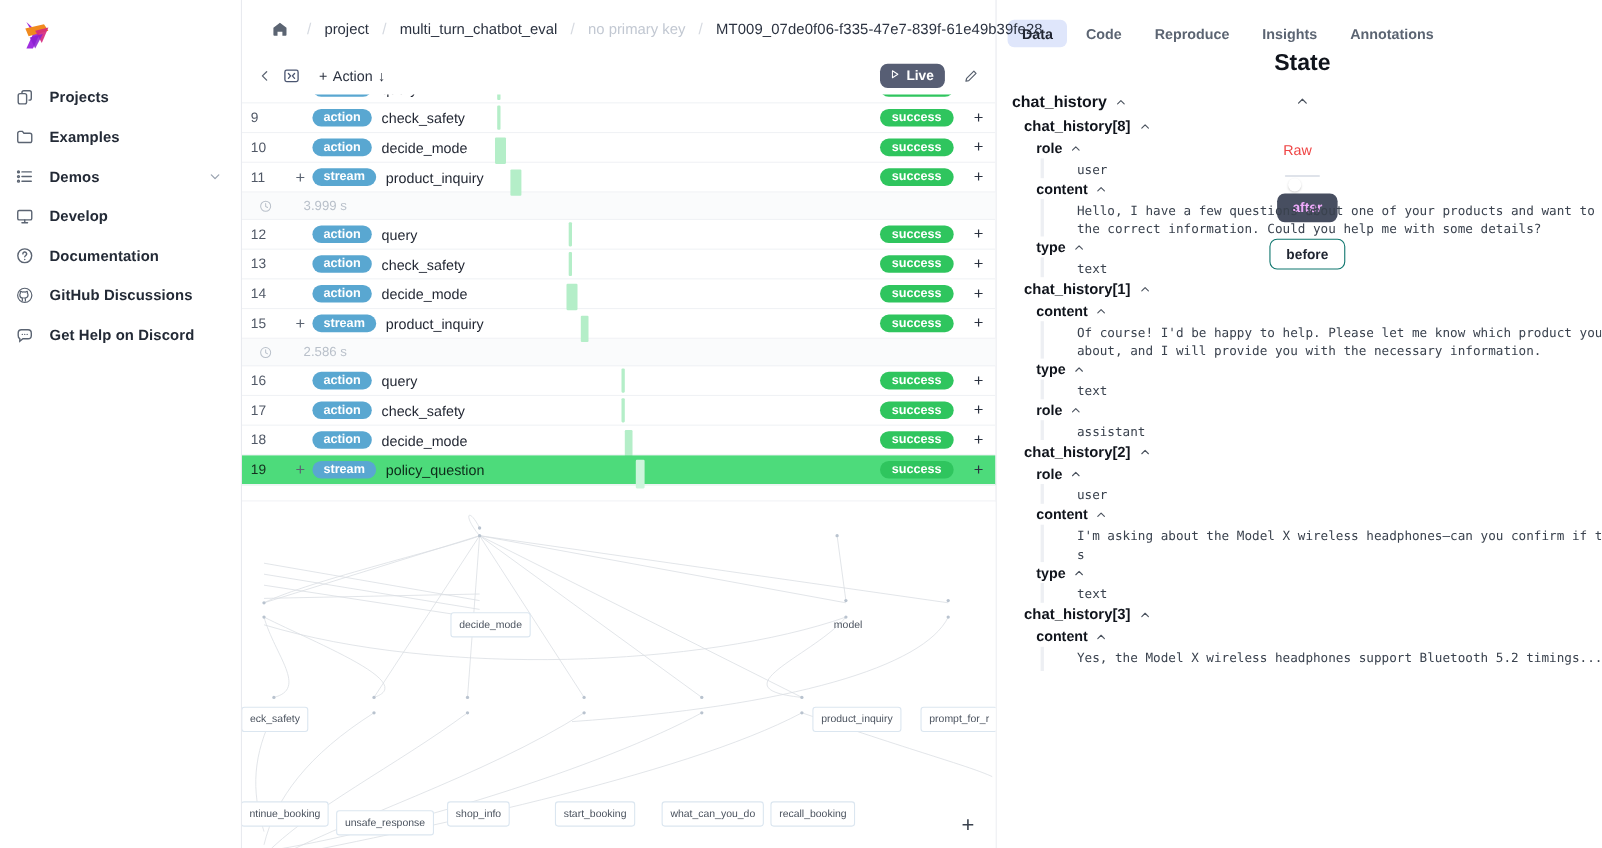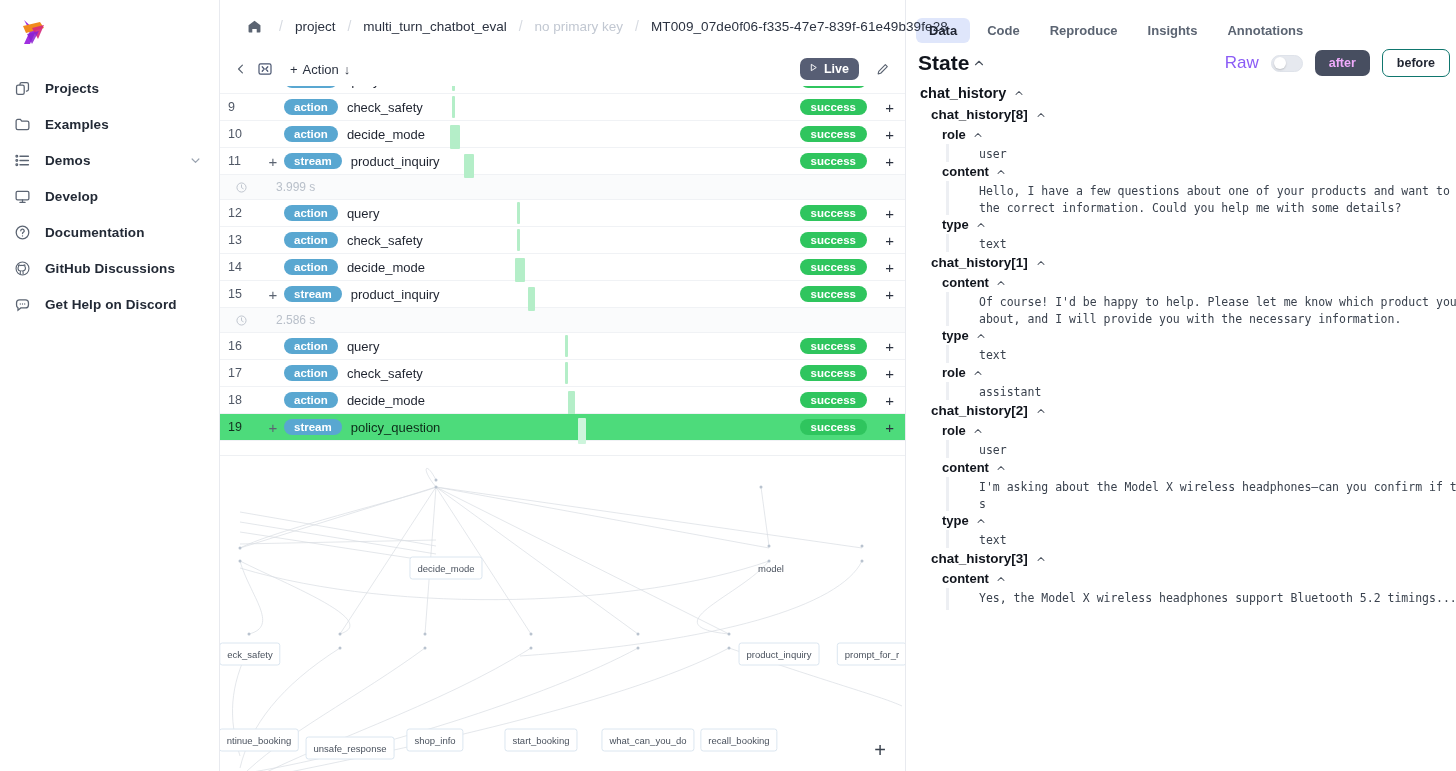--- a/index.html
+++ b/index.html
@@ -156,26 +156,26 @@
     display: flex; flex-direction: column; overflow: hidden;
   }
   .tabs { display: flex; align-items: center; gap: 4px; padding: 14px 0 0 10px; height: 46px; }
   .tab {
     font-size: 13px; font-weight: 600; color: #5b6472;
     padding: 5px 13px; border-radius: 6px; cursor: pointer;
   }
   .tab.active { background: #dfe6fb; color: #1f2430; }
   .state-head {
     display: flex; align-items: center;
-    padding: 0 6px 0 12px; height: 34px; gap: 3px;
+    padding: 0 6px 0 12px; height: 34px; gap: 15px; flex-direction: column;
   }
   .state-title { font-size: 21px; font-weight: 700; color: #10141c; }
   .caret { color: #4a525e; display: inline-flex; }
   .state-spacer { flex: 1; }
-  .raw-label { font-size: 17px; color: #8b5cf6; margin-right: 9px; }
+  .raw-label { font-size: 13px; color: #ef4444; margin-right: 9px; }
   .toggle {
     width: 32px; height: 17px; border-radius: 9px;
     background: #e6e9ef; position: relative; cursor: pointer;
     border: 1px solid #dfe3ea;
   }
   .toggle .knob {
     position: absolute; left: 2px; top: 1.5px;
     width: 12px; height: 12px; border-radius: 50%;
     background: #ffffff; box-shadow: 0 1px 2px rgba(0,0,0,.18);
   }

